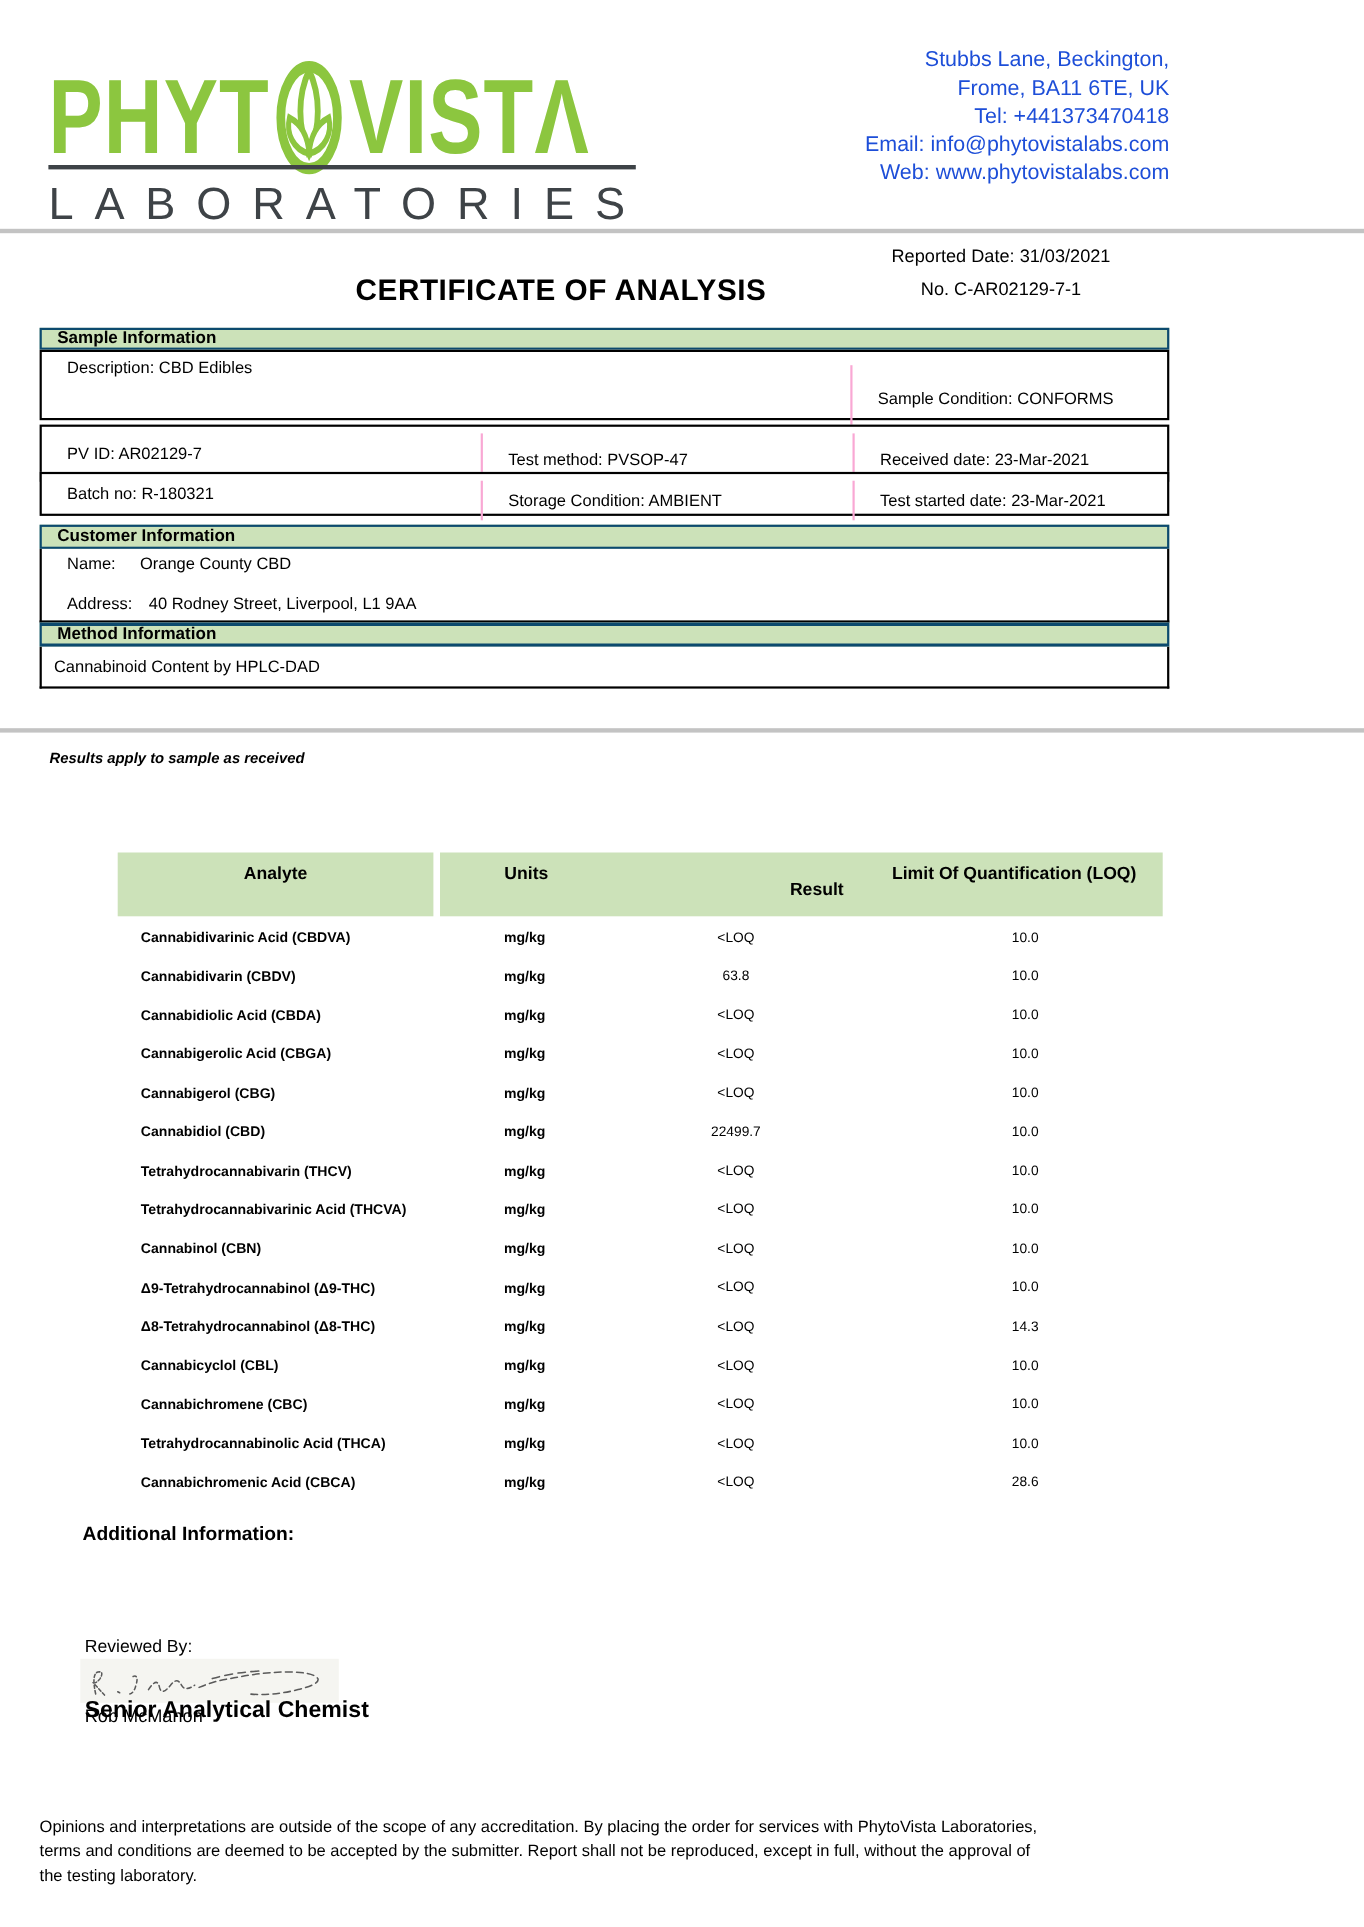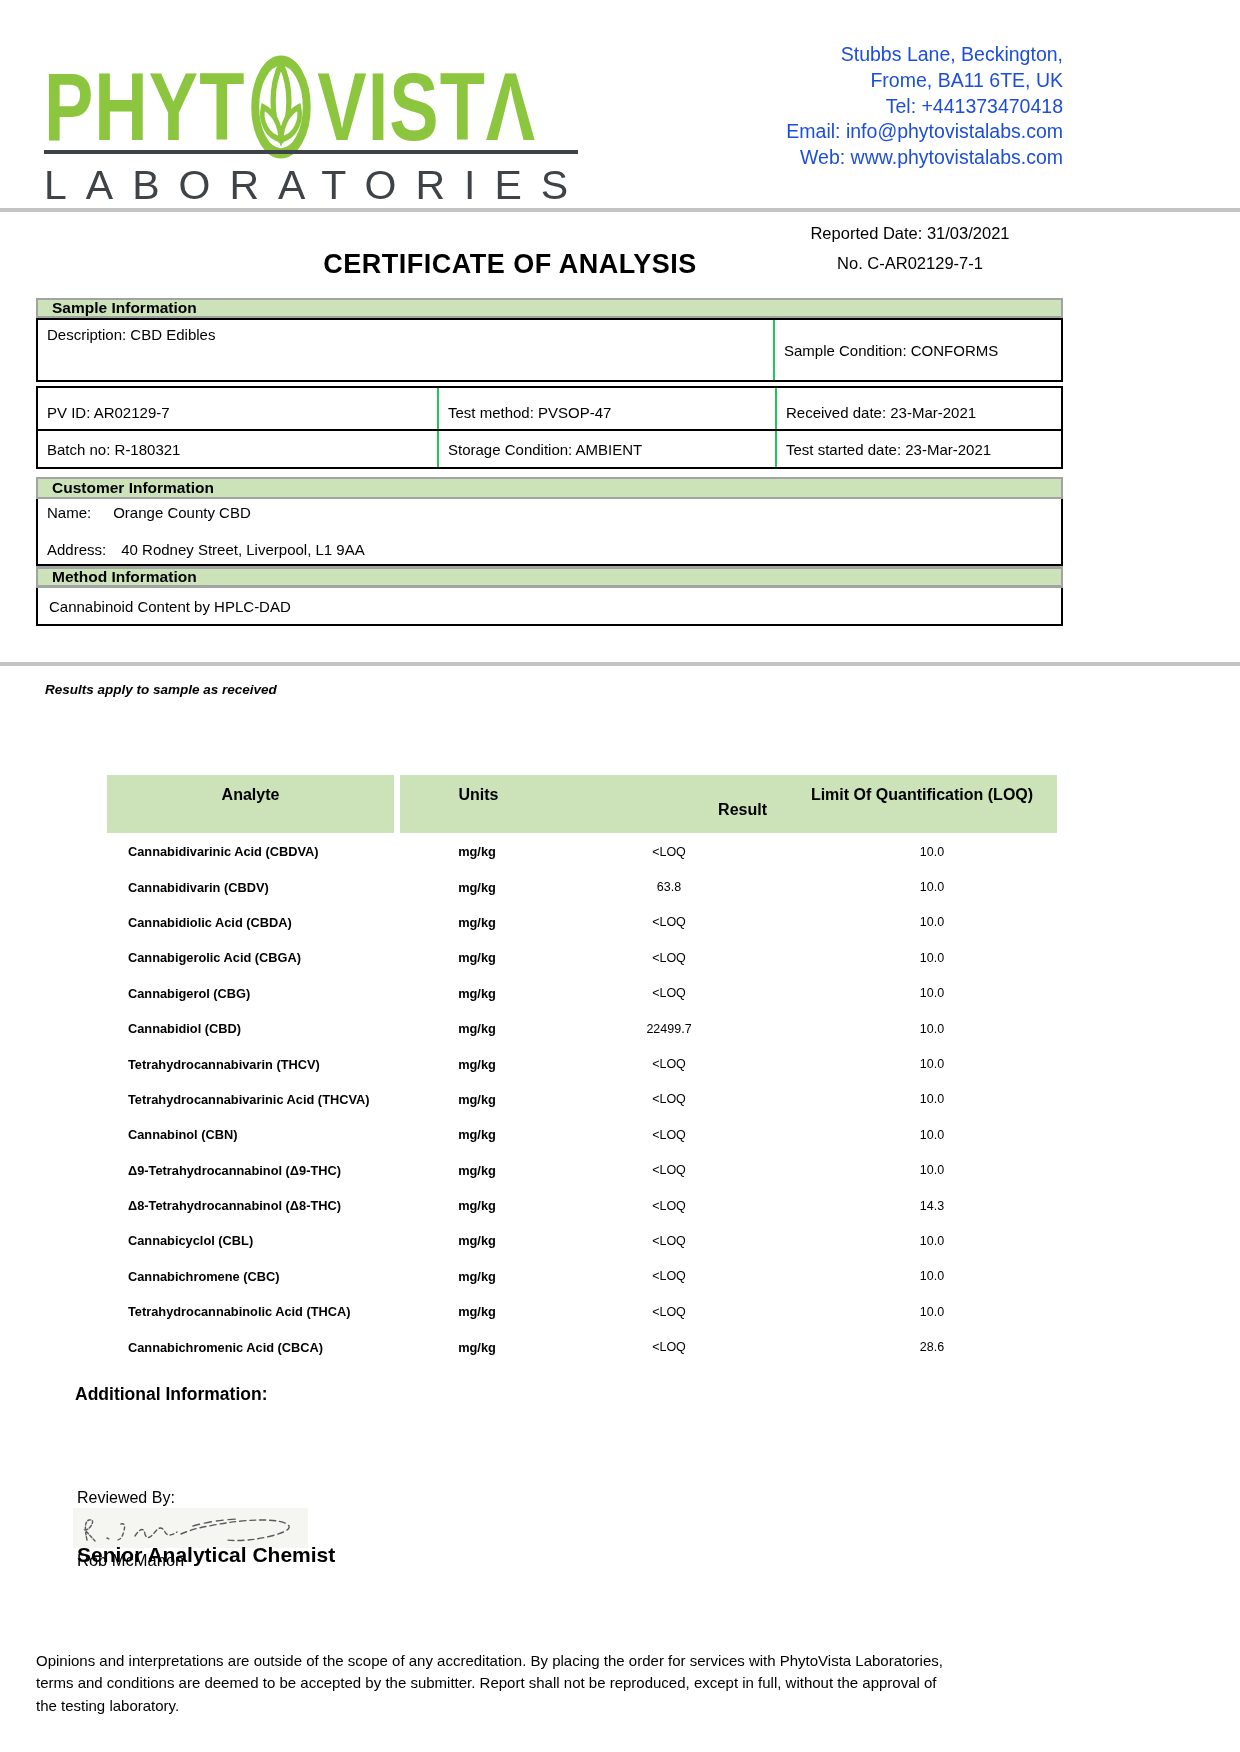--- a/index.html
+++ b/index.html
@@ -15,25 +15,25 @@
   .logo-sub{left:44px;top:162px;width:560px;font-size:41px;font-weight:400;color:#3E4347;
             letter-spacing:19px;white-space:nowrap;}
   .contact{left:560px;top:42px;width:503px;text-align:right;font-size:19.5px;line-height:25.8px;color:#1d4ed8;}
 
   .grayline{left:0;width:1240px;height:4px;background:#c3c3c3;}
 
   .report-meta{left:745px;top:218px;width:330px;text-align:center;font-size:16.5px;line-height:30px;}
   .doc-title{left:255px;top:249px;width:510px;text-align:center;font-size:27px;font-weight:bold;letter-spacing:.5px;}
 
   
-  .bar{left:36px;width:1027px;background:#CCE2B9;border:2px solid #a3a3a3;
+  .bar{left:36px;width:1027px;background:#CCE2B9;border:2px solid #0c4a6e;
        font-size:15.5px;font-weight:bold;display:flex;align-items:center;padding-left:14px;}
   .box{left:36px;width:1027px;background:#fff;border:2px solid #000;}
-  .cellpad{padding-left:9px;font-size:15px;}
-  .vline{border-left:2px solid #22c55e;}
+  .cellpad{padding-left:23px;font-size:15px;}
+  .vline{border-left:2px solid #f9a8d4;margin-top:12px;}
   .row3{display:grid;grid-template-columns:399px 338px 286px;height:100%;align-items:center;}
 
   
   .tbl-head-green{background:#CCE2B9;}
   .th{font-size:16px;font-weight:bold;}
   .trow{display:grid;grid-template-columns:290px 160px 210px 290px;align-items:center;height:35.4px;}
   .trow .c1{padding-left:21px;font-size:12.8px;font-weight:bold;}
   .trow .c2{text-align:center;font-size:12.8px;font-weight:bold;}
   .trow .c3{text-align:center;font-size:12.5px;padding-left:14px;}
   .trow .c4{text-align:center;font-size:12.5px;padding-left:40px;}

